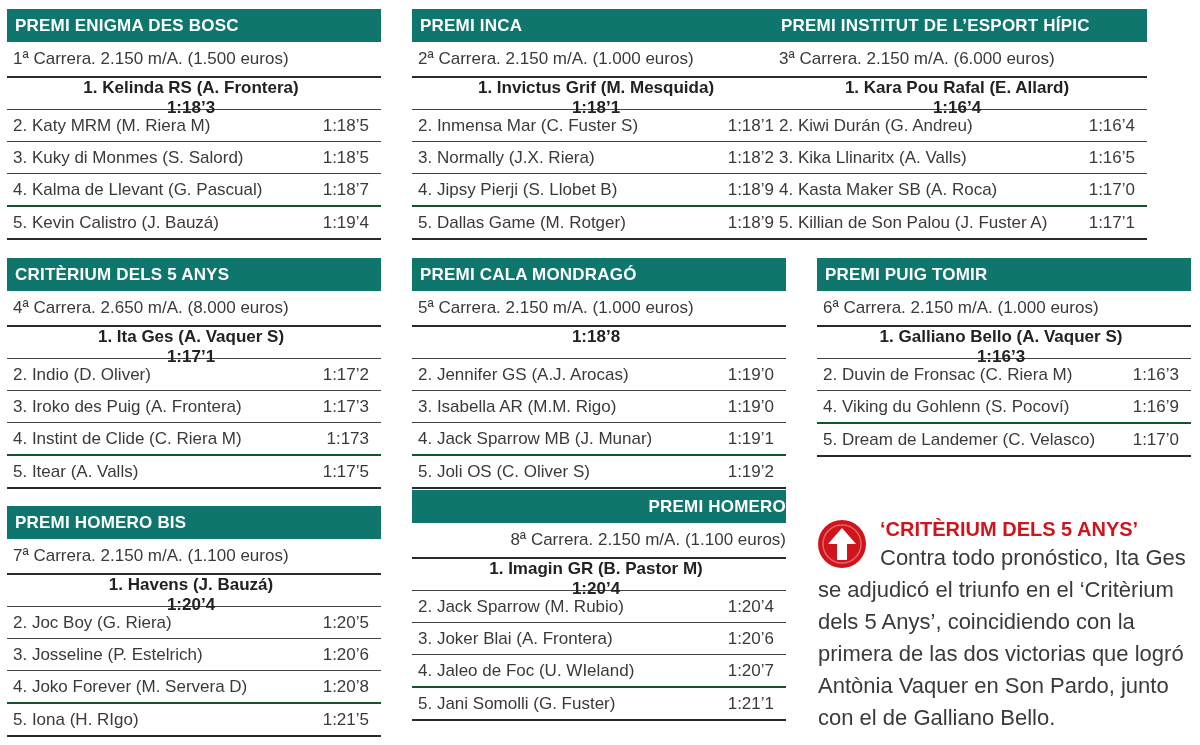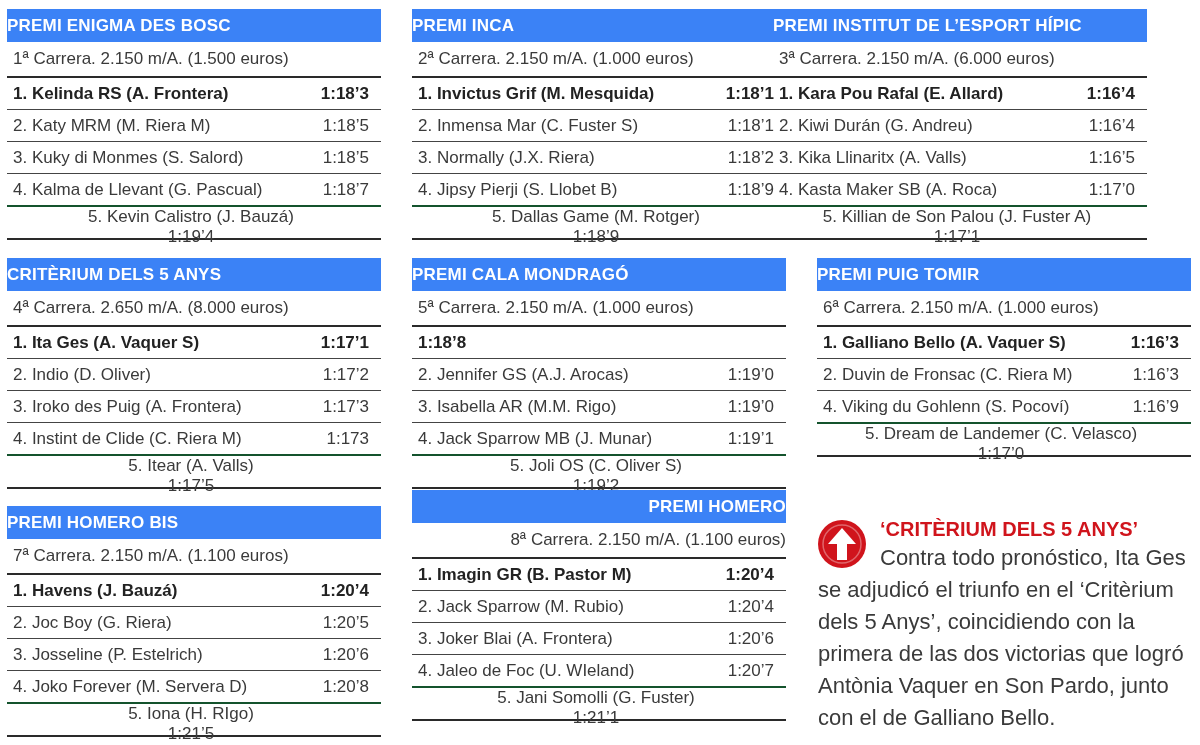--- a/index.html
+++ b/index.html
@@ -5,38 +5,38 @@
   html, body { margin: 0; padding: 0; background: #ffffff; }
   body {
     width: 1200px; height: 745px; position: relative; overflow: hidden;
     font-family: "Liberation Sans", "DejaVu Sans", sans-serif;
     color: #333333;
   }
   .box {
     position: absolute; width: 374px;
   }
   .header {
-    background: #3b82f6; color: #ffffff;
+    background: #0f766e; color: #ffffff;
     height: 33px; line-height: 33px;
     font-weight: bold; font-size: 17px;
-    letter-spacing: 0.2px;
+    padding-left: 8px; letter-spacing: 0.2px;
     text-transform: uppercase;
   }
   .subtitle {
     font-size: 17px; height: 34px; line-height: 34px;
     padding-left: 6px; color: #3a3a3a;
     border-bottom: 2px solid #2a2a2a;
   }
   .row {
     display: flex; justify-content: space-between; align-items: center;
     height: 31px; font-size: 17px; padding: 0 12px 0 6px;
     border-bottom: 1px solid #444444; color: #3a3a3a;
   }
-  .row.first { font-weight: bold; color: #222222; }
-  .row.last { border-bottom: 2px solid #2a2a2a; flex-direction: column; }
+  .row.first { font-weight: bold; color: #222222; flex-direction: column; }
+  .row.last { border-bottom: 2px solid #2a2a2a; }
   .row.fourth { border-bottom: 2px solid #14532d; }
   .time { white-space: nowrap; }
 
   .note { position: absolute; left: 818px; top: 518px; width: 375px; }
   .note-icon {
     position: absolute; left: 0; top: 2px; width: 48px; height: 48px;
     border-radius: 50%; background: #d0141c;
   }
   .note-title {
     position: absolute; left: 62px; top: 0; color: #d0141c;

